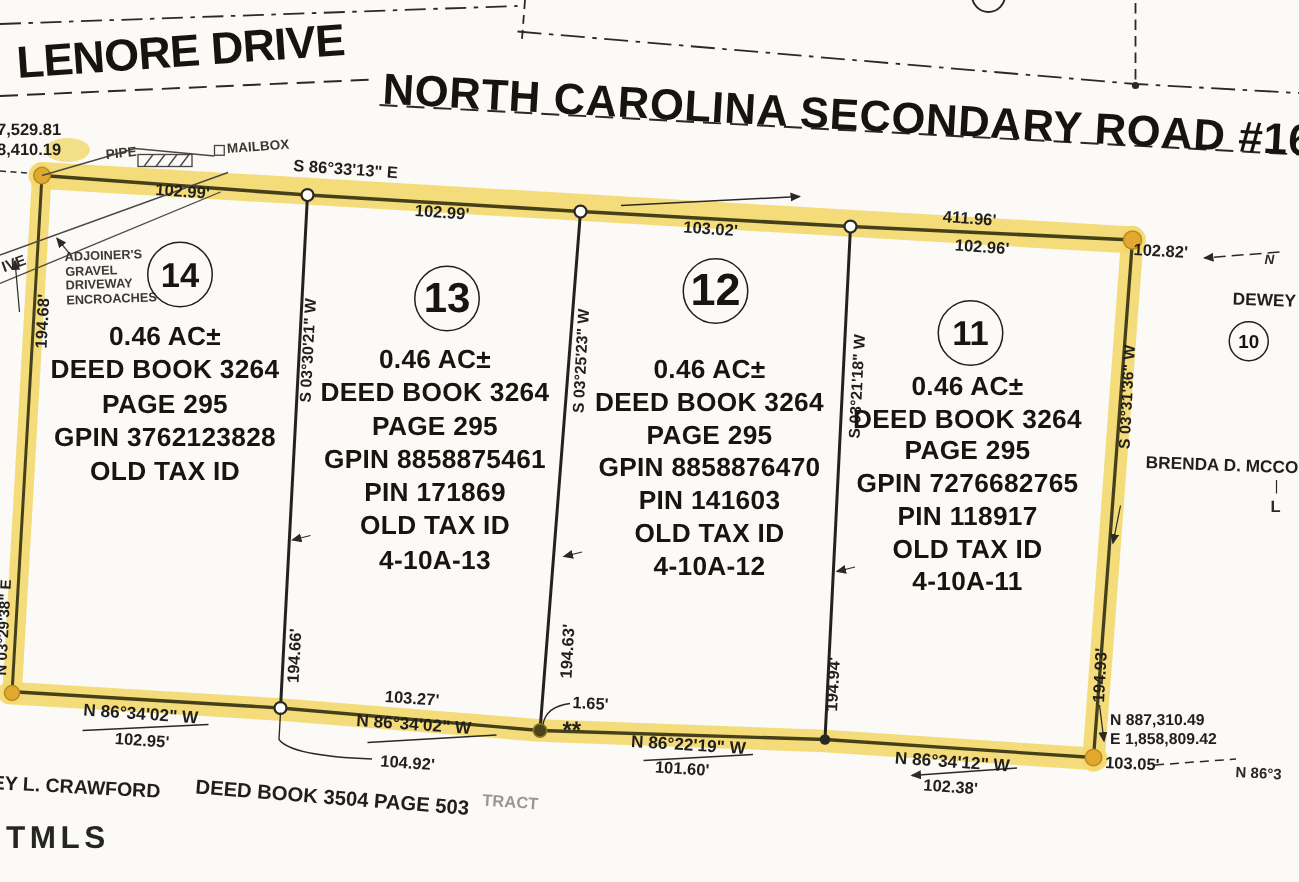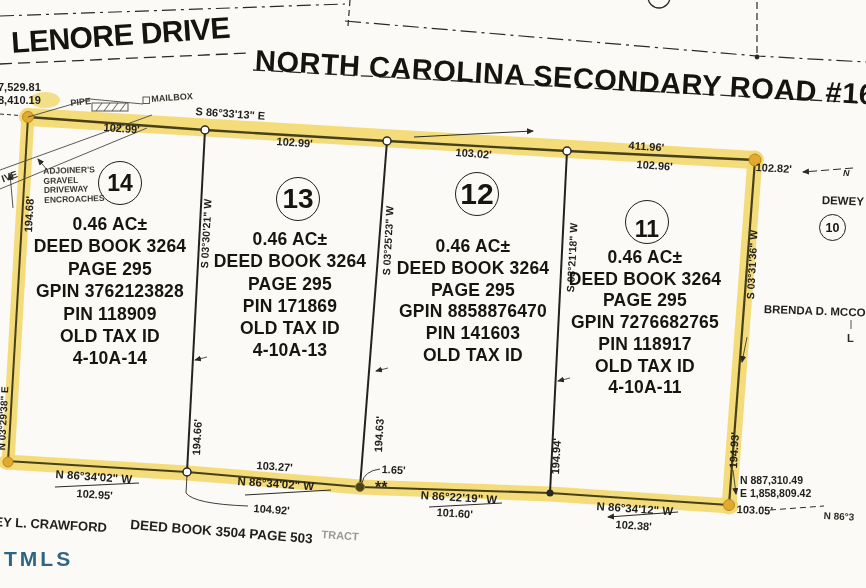--- a/index.html
+++ b/index.html
@@ -149,51 +149,51 @@
 
   <div class="lotnum" style="left:98px;top:161px;width:42px;height:42px;font-size:23px;">
     <span>14</span>
   </div>
   <div class="lotnum" style="left:276px;top:177px;width:42px;height:42px;font-size:28px;">
     <span>13</span>
   </div>
   <div class="lotnum" style="left:455px;top:172px;width:42px;height:42px;font-size:30px;">
     <span>12</span>
   </div>
-  <div class="lotnum" style="left:625px;top:200px;width:42px;height:42px;font-size:23px;align-items:flex-end;">
+  <div class="lotnum" style="left:625px;top:200px;width:42px;height:42px;font-size:23px;">
     <span>11</span>
   </div>
   <div class="lotnum" style="left:819px;top:214px;width:25px;height:25px;font-size:12.5px;border-width:1.3px;">
     <span>10</span>
   </div>
 
   <div class="lot" style="left:10px;top:213px;width:200px;line-height:22.4px;">
     <div>0.46 AC±</div>
     <div>DEED BOOK 3264</div>
     <div>PAGE 295</div>
     <div>GPIN 3762123828</div>
-    <div>PIN 118909</div>
-    <div>OLD TAX ID</div>
-    <div>4-10A-14</div>
+    <div>OLD TAX ID</div>
   </div>
   <div class="lot" style="left:190px;top:228px;width:200px;line-height:22.3px;">
     <div>0.46 AC±</div>
     <div>DEED BOOK 3264</div>
     <div>PAGE 295</div>
+    <div>GPIN 8858875461</div>
     <div>PIN 171869</div>
     <div>OLD TAX ID</div>
     <div>4-10A-13</div>
   </div>
   <div class="lot" style="left:368px;top:236px;width:210px;line-height:21.8px;">
     <div>0.46 AC±</div>
     <div>DEED BOOK 3264</div>
     <div>PAGE 295</div>
     <div>GPIN 8858876470</div>
     <div>PIN 141603</div>
     <div>OLD TAX ID</div>
+    <div>4-10A-12</div>
   </div>
   <div class="lot" style="left:540px;top:247px;width:210px;line-height:21.7px;">
     <div>0.46 AC±</div>
     <div>DEED BOOK 3264</div>
     <div>PAGE 295</div>
     <div>GPIN 7276682765</div>
     <div>PIN 118917</div>
     <div>OLD TAX ID</div>
     <div>4-10A-11</div>
   </div>
@@ -216,15 +216,15 @@
   <span class="lbl dim" style="left:737px;top:503px;transform:rotate(2.5deg);">103.05'</span>
   <span class="lbl dim frag" style="left:824px;top:510px;font-size:10px;transform:rotate(3deg);">N 86°3</span>
 
   <span class="lbl" style="left:740px;top:474px;font-size:10.5px;font-weight:700;">N 887,310.49</span>
   <span class="lbl" style="left:740px;top:487px;font-size:10.5px;font-weight:600;">E 1,858,809.42</span>
 
   <span class="lbl" style="left:-5px;top:514px;font-size:13px;font-weight:600;transform:rotate(3deg);">EY L. CRAWFORD</span>
   <span class="lbl" style="left:131px;top:517px;font-size:13.5px;font-weight:600;transform:rotate(4.5deg);">DEED BOOK 3504 PAGE 503</span>
   <span class="lbl faded" style="left:322px;top:528px;font-size:11px;font-weight:600;transform:rotate(4deg);">TRACT</span>
 
-  <span class="lbl" style="left:4px;top:547px;font-size:21px;font-weight:700;letter-spacing:3px;color:#0c4a6e;opacity:.85;">TMLS</span>
+  <span class="lbl" style="left:4px;top:547px;font-size:21px;font-weight:700;letter-spacing:3px;color:#000000;opacity:.85;">TMLS</span>
 
 </div>
 
 </body></html>

